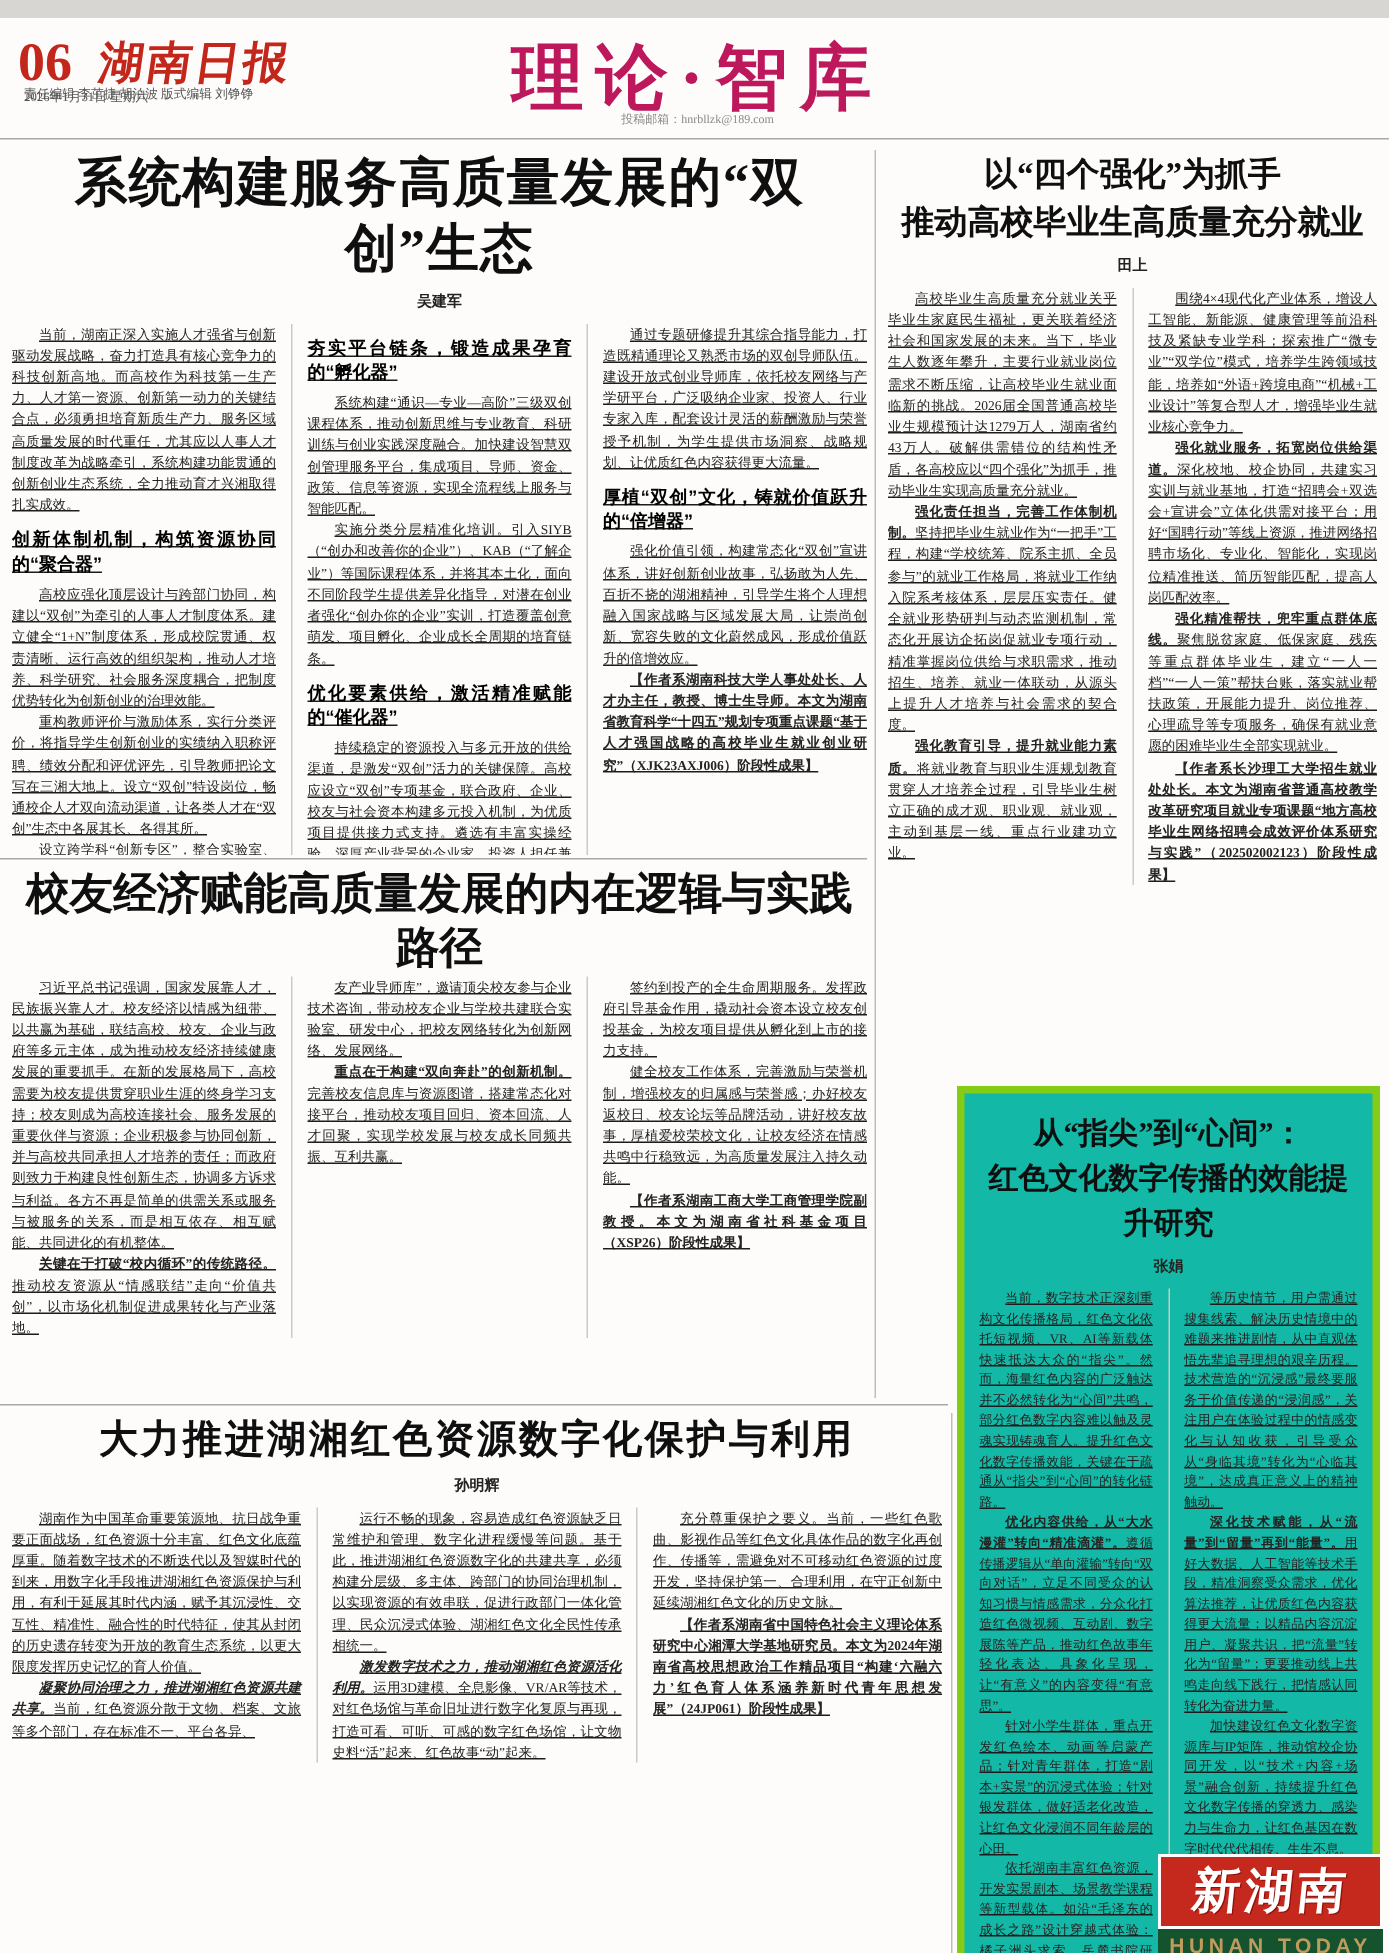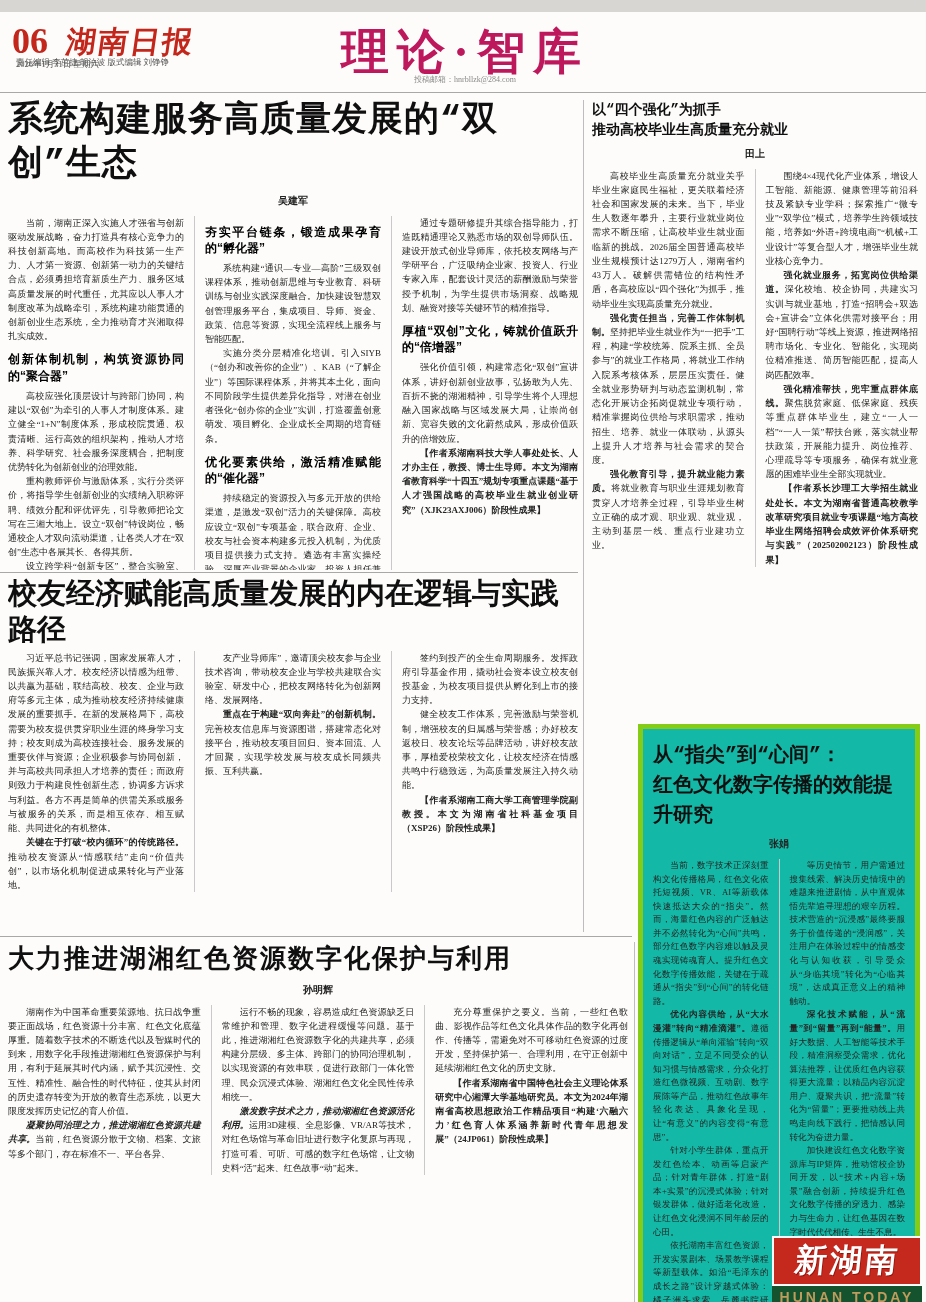--- a/index.html
+++ b/index.html
@@ -12,29 +12,29 @@
              transform:skewX(-8deg);letter-spacing:2px;font-family:"DejaVu Serif",serif;}
   .dateline{position:absolute;left:16px;top:47px;font-size:8.5px;color:#555;}
   .editors{position:absolute;left:16px;top:45px;font-size:8.5px;color:#555;text-align:right;}
   .masthead{position:absolute;left:250px;top:8px;width:430px;text-align:center;font-size:48px;
             font-weight:bold;color:#be185d;letter-spacing:8px;}
   .email{position:absolute;left:250px;top:62px;width:430px;text-align:center;font-size:8px;color:#8a8a8a;}
   .hline{position:absolute;background:#a8a8a8;height:1px;}
   .vline{position:absolute;background:#bdbdbd;width:1px;}
   
   .sec{position:absolute;overflow:hidden;}
-  .headline{width:100%;text-align:left;font-weight:bold;color:#0f0f0f;line-height:1.25;font-family:Liberation Mono, monospace;}
+  .headline{width:100%;text-align:center;font-weight:bold;color:#0f0f0f;line-height:1.25;}
   .hl-a{font-size:35px;letter-spacing:1px;}
-  .hl-b{font-size:14px;line-height:1.45;}
+  .hl-b{font-size:22px;line-height:1.45;}
   .hl-c{font-size:29px;}
   .hl-d{font-size:20px;line-height:1.5;}
   .hl-e{font-size:26px;letter-spacing:2px;}
   .byline{width:100%;text-align:center;font-size:10px;font-weight:bold;color:#222;margin:6px 0 8px;}
   .cols{display:flex;align-items:stretch;}
-  .col{flex:1 1 0;min-width:0;}
+  .col{flex:1 1 0;min-width:0;text-decoration:underline;}
   .cols .col + .col{border-left:1px solid #c9c9c9;padding-left:10px;margin-left:10px;}
   .col p,.col h4{margin:0;font-size:9px;line-height:1.58;text-align:justify;color:#242424;}
   .col p.p,.col p.lead,.col p.leadi,.col p.attr{text-indent:2em;}
   .col h4.h{font-family:"Liberation Sans","DejaVu Sans",sans-serif;font-size:12px;line-height:1.35;
             margin:8px 0 5px;color:#000;text-indent:0;}
   .col p.lead b{font-weight:bold;}
   .col p.leadi b{font-weight:bold;font-style:italic;}
   .col p.attr{font-weight:bold;}
   .small .col p,.small .col h4{font-size:8.6px;}
   
@@ -53,21 +53,21 @@
 </head>
 <body>
 
 <div class="page">
 
   <div class="pageno">06</div>
   <div class="papername">湖南日报</div>
   <div class="dateline">2026年1月31日 星期六</div>
   <div class="editors">责任编辑 李茁捷 胡泊波 版式编辑 刘铮铮</div>
   <div class="masthead">理论·智库</div>
-  <div class="email">投稿邮箱：hnrbllzk@284.com</div>
+  <div class="email">投稿邮箱：hnrbllzk@189.com</div>
   <div class="hline" style="left:0;top:80px;width:926px"></div>
 
   <div class="sec" style="left:8px;top:88px;width:570px;height:470px">
     <div class="headline hl-a">系统构建服务高质量发展的“双创”生态</div>
     <div class="byline">吴建军</div>
     <div class="cols">
         <div class="col">
           <p class="p">当前，湖南正深入实施人才强省与创新驱动发展战略，奋力打造具有核心竞争力的科技创新高地。而高校作为科技第一生产力、人才第一资源、创新第一动力的关键结合点，必须勇担培育新质生产力、服务区域高质量发展的时代重任，尤其应以人事人才制度改革为战略牵引，系统构建功能贯通的创新创业生态系统，全力推动育才兴湘取得扎实成效。</p>
           <h4 class="h">创新体制机制，构筑资源协同的“聚合器”</h4>
           <p class="p">高校应强化顶层设计与跨部门协同，构建以“双创”为牵引的人事人才制度体系。建立健全“1+N”制度体系，形成校院贯通、权责清晰、运行高效的组织架构，推动人才培养、科学研究、社会服务深度耦合，把制度优势转化为创新创业的治理效能。</p>
@@ -75,21 +75,21 @@
           <p class="p">设立跨学科“创新专区”，整合实验室、中试基地、概念验证中心等资源，推行设备共享与成果转化收益分配改革，系统破除体制机制障碍，推动创新要素高效聚合融通。</p>
         </div>
         <div class="col">
           <h4 class="h">夯实平台链条，锻造成果孕育的“孵化器”</h4>
           <p class="p">系统构建“通识—专业—高阶”三级双创课程体系，推动创新思维与专业教育、科研训练与创业实践深度融合。加快建设智慧双创管理服务平台，集成项目、导师、资金、政策、信息等资源，实现全流程线上服务与智能匹配。</p>
           <p class="p">实施分类分层精准化培训。引入SIYB（“创办和改善你的企业”）、KAB（“了解企业”）等国际课程体系，并将其本土化，面向不同阶段学生提供差异化指导，对潜在创业者强化“创办你的企业”实训，打造覆盖创意萌发、项目孵化、企业成长全周期的培育链条。</p>
           <h4 class="h">优化要素供给，激活精准赋能的“催化器”</h4>
           <p class="p">持续稳定的资源投入与多元开放的供给渠道，是激发“双创”活力的关键保障。高校应设立“双创”专项基金，联合政府、企业、校友与社会资本构建多元投入机制，为优质项目提供接力式支持。遴选有丰富实操经验、深厚产业背景的企业家、投资人担任兼职导师，</p>
         </div>
         <div class="col">
-          <p class="p">通过专题研修提升其综合指导能力，打造既精通理论又熟悉市场的双创导师队伍。建设开放式创业导师库，依托校友网络与产学研平台，广泛吸纳企业家、投资人、行业专家入库，配套设计灵活的薪酬激励与荣誉授予机制，为学生提供市场洞察、战略规划、融资对接等关键环节的精准指导。</p>
+          <p class="p">通过专题研修提升其综合指导能力，打造既精通理论又熟悉市场的双创导师队伍。建设开放式创业导师库，依托校友网络与产学研平台，广泛吸纳企业家、投资人、行业专家入库，配套设计灵活的薪酬激励与荣誉授予机制，为学生提供市场洞察、战略规划、让优质红色内容获得更大流量。</p>
           <h4 class="h">厚植“双创”文化，铸就价值跃升的“倍增器”</h4>
           <p class="p">强化价值引领，构建常态化“双创”宣讲体系，讲好创新创业故事，弘扬敢为人先、百折不挠的湖湘精神，引导学生将个人理想融入国家战略与区域发展大局，让崇尚创新、宽容失败的文化蔚然成风，形成价值跃升的倍增效应。</p>
           <p class="attr">【作者系湖南科技大学人事处处长、人才办主任，教授、博士生导师。本文为湖南省教育科学“十四五”规划专项重点课题“基于人才强国战略的高校毕业生就业创业研究”（XJK23AXJ006）阶段性成果】</p>
         </div>
       </div>
   </div>
 
   <div class="vline" style="left:583px;top:88px;height:832px"></div>
 
   <div class="sec" style="left:592px;top:88px;width:326px;height:572px">

